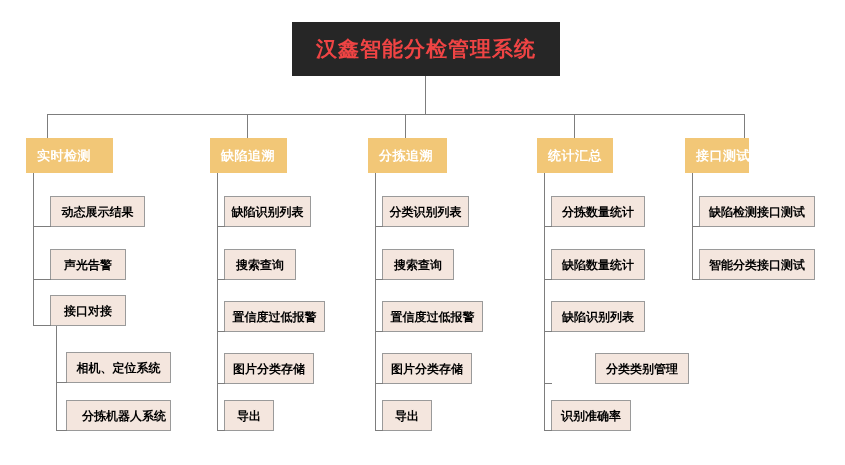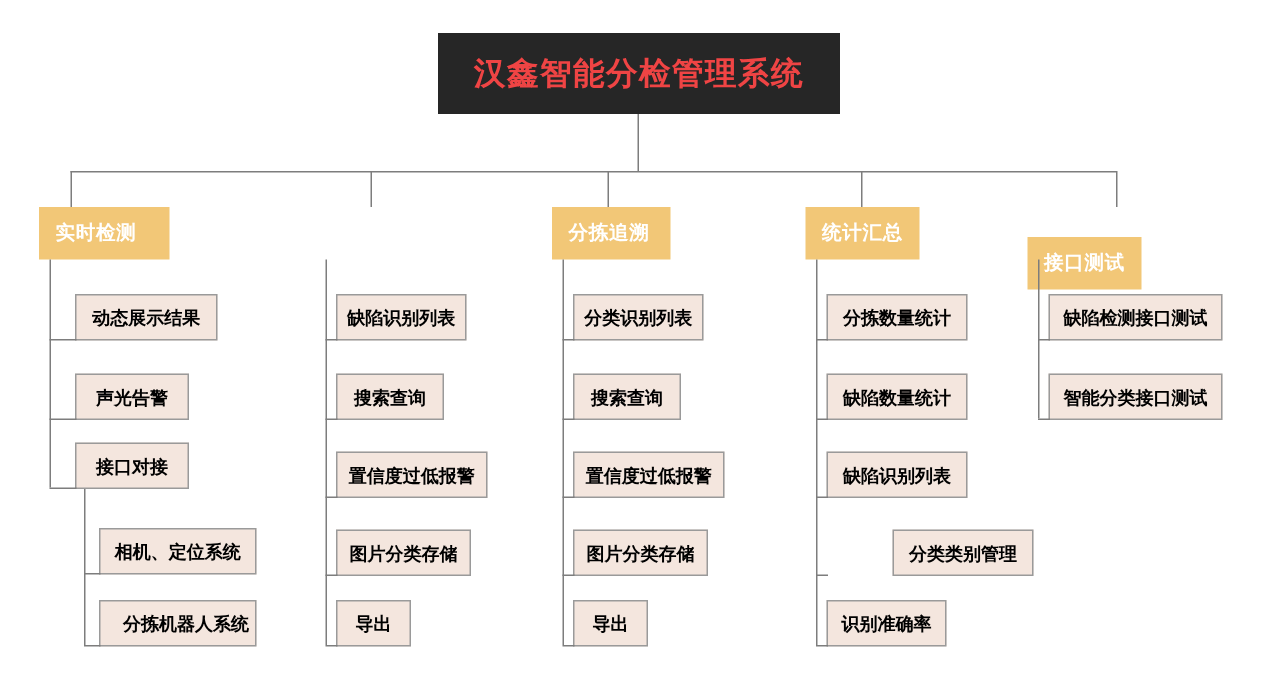--- a/index.html
+++ b/index.html
@@ -132,20 +132,23 @@
   <div class="leaf-node" style="left:66px; top:352px; width:105px;">
     <span class="label">相机、定位系统</span>
   </div>
   <div class="conn h" style="left:56px; top:382px; width:11px;"></div>
 
   <div class="leaf-node" style="left:66px; top:400px; width:105px;padding-left:21px;">
     <span class="label">分拣机器人系统</span>
   </div>
   <div class="conn h" style="left:56px; top:430px; width:11px;"></div>
 
+  <div class="cat-node" style="left:210px; top:138px; width:77px;">
+    <span class="label">缺陷追溯</span>
+  </div>
   <div class="conn v" style="left:217px; top:173px; height:257px;"></div>
 
   <div class="leaf-node" style="left:224px; top:196px; width:87px;">
     <span class="label">缺陷识别列表</span>
   </div>
   <div class="conn h" style="left:217px; top:226px; width:8px;"></div>
 
   <div class="leaf-node" style="left:224px; top:249px; width:72px;">
     <span class="label">搜索查询</span>
   </div>
@@ -219,21 +222,21 @@
   <div class="leaf-node" style="left:551px; top:353px; width:94px;margin-left:44px;">
     <span class="label">分类类别管理</span>
   </div>
   <div class="conn h" style="left:544px; top:383px; width:8px;"></div>
 
   <div class="leaf-node" style="left:551px; top:400px; width:80px;">
     <span class="label">识别准确率</span>
   </div>
   <div class="conn h" style="left:544px; top:430px; width:8px;"></div>
 
-  <div class="cat-node" style="left:685px; top:138px; width:76px;margin-top:20px;">
+  <div class="cat-node" style="left:685px; top:138px; width:64px;">
     <span class="label">接口测试</span>
   </div>
   <div class="conn v" style="left:692px; top:173px; height:106px;"></div>
 
   <div class="leaf-node" style="left:699px; top:196px; width:116px;">
     <span class="label">缺陷检测接口测试</span>
   </div>
   <div class="conn h" style="left:692px; top:226px; width:8px;"></div>
 
   <div class="leaf-node" style="left:699px; top:249px; width:116px;">

